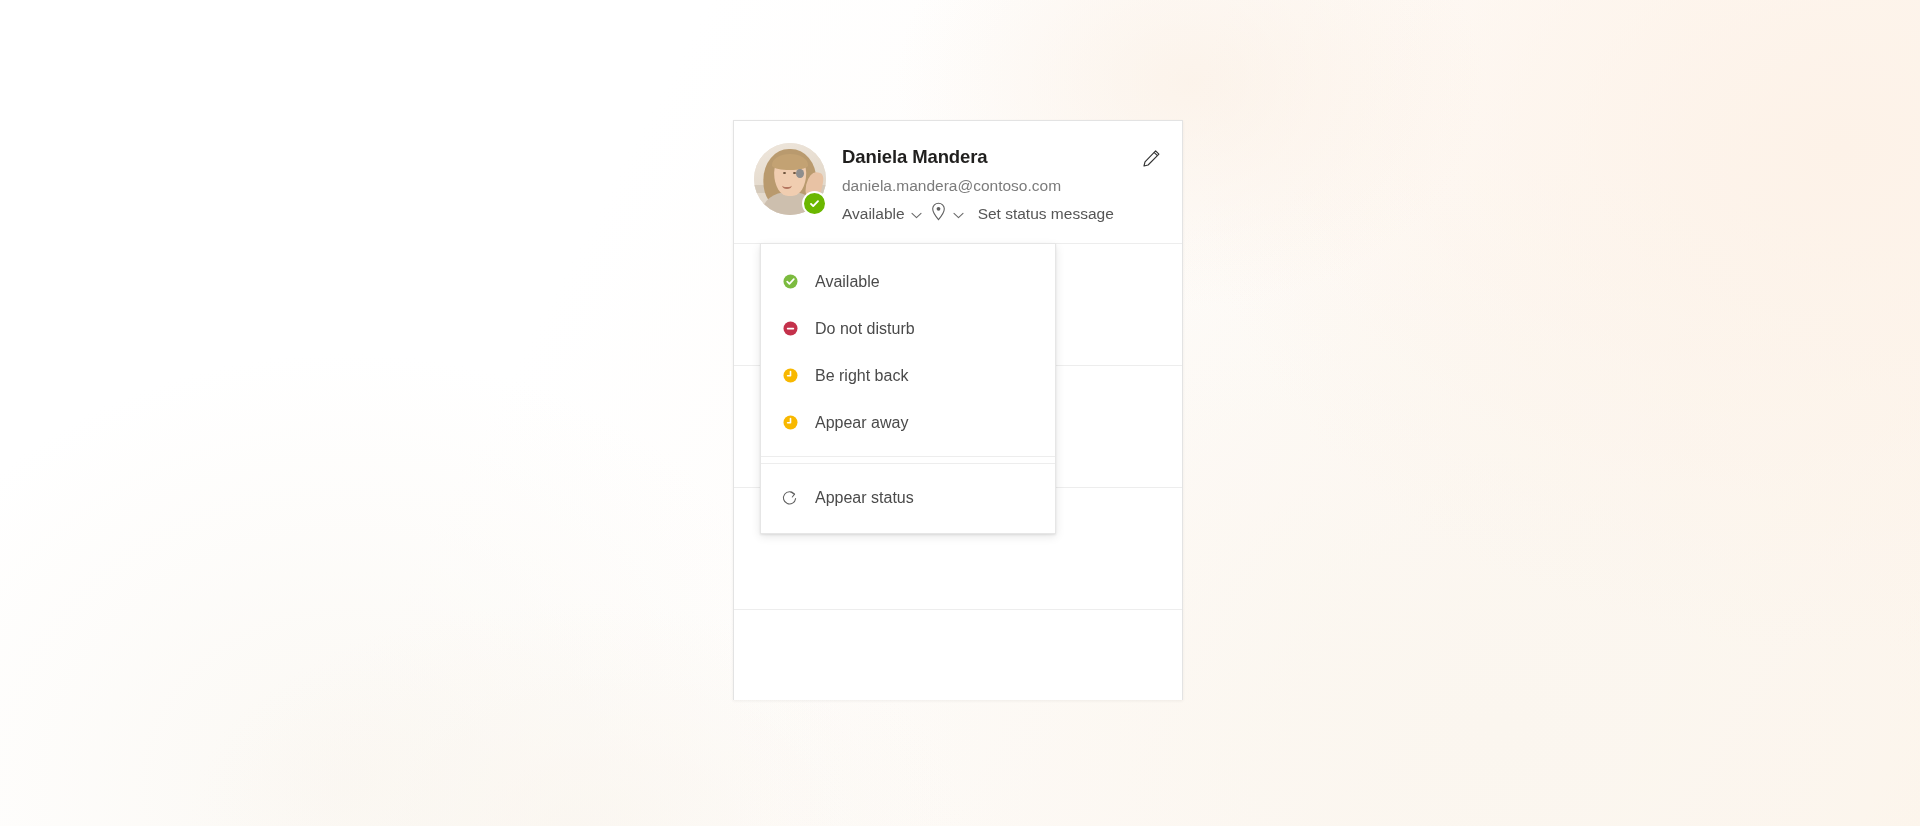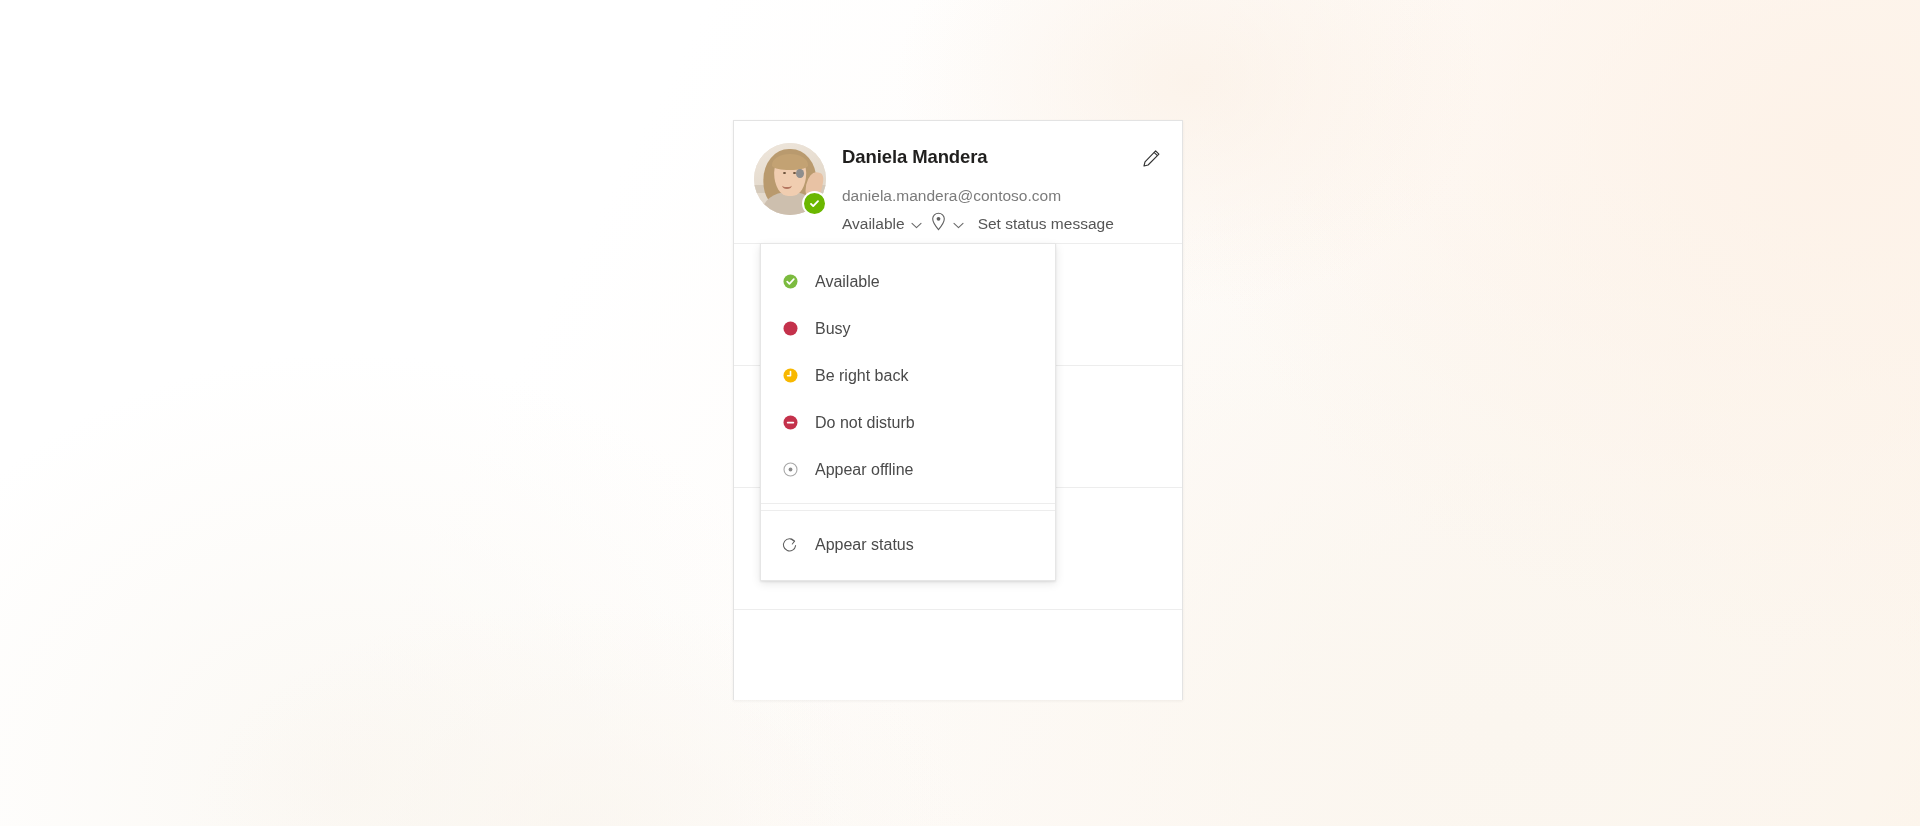--- a/index.html
+++ b/index.html
@@ -165,21 +165,21 @@
     font-size: 18.5px;
     font-weight: bold;
     color: #201f1e;
     line-height: 1.25;
     letter-spacing: -.1px;
   }
   #user-email {
     font-size: 15.5px;
     color: #7b7b7b;
     line-height: 1.5;
-    margin-top: 16px;
+    margin-top: 6px;
   }
   #status-row {
     display: flex;
     align-items: center;
     margin-top: 5px;
     font-size: 15.5px;
     color: #565656;
     white-space: nowrap;
   }
   #status-row .chev {
@@ -317,59 +317,51 @@
     <div class="menu-item">
       <span class="mi-icon">
         <svg width="15" height="15" viewBox="0 0 15 15" aria-hidden="true">
           <circle cx="7.5" cy="7.5" r="7" fill="#7cbb3f"></circle>
           <path d="M4.2 7.7 L6.4 9.8 L10.8 5.2" fill="none" stroke="#ffffff" stroke-width="1.7" stroke-linecap="round" stroke-linejoin="round"></path>
         </svg>
       </span>
       <span class="mi-label">Available</span>
     </div>
 
+
     <div class="menu-item">
       <span class="mi-icon">
         <svg width="15" height="15" viewBox="0 0 15 15" aria-hidden="true">
           <circle cx="7.5" cy="7.5" r="7" fill="#c4314b"></circle>
-        </svg>
-      </span>
-      <span class="mi-label">Busy</span>
+          <rect x="3.8" y="6.7" width="7.4" height="1.7" rx=".85" fill="#ffffff"></rect>
+        </svg>
+      </span>
+      <span class="mi-label">Do not disturb</span>
     </div>
 
     <div class="menu-item">
       <span class="mi-icon">
         <svg width="15" height="15" viewBox="0 0 15 15" aria-hidden="true">
           <circle cx="7.5" cy="7.5" r="7" fill="#f8b800"></circle>
           <path d="M7.5 3.6 L7.5 7.7 L4.6 7.7" fill="none" stroke="#ffffff" stroke-width="1.6" stroke-linecap="round" stroke-linejoin="round"></path>
         </svg>
       </span>
       <span class="mi-label">Be right back</span>
     </div>
 
     <div class="menu-item">
       <span class="mi-icon">
         <svg width="15" height="15" viewBox="0 0 15 15" aria-hidden="true">
-          <circle cx="7.5" cy="7.5" r="7" fill="#c4314b"></circle>
-          <rect x="3.8" y="6.7" width="7.4" height="1.7" rx=".85" fill="#ffffff"></rect>
-        </svg>
-      </span>
-      <span class="mi-label">Do not disturb</span>
-    </div>
-
-
-    <div class="menu-item">
-      <span class="mi-icon">
-        <svg width="15" height="15" viewBox="0 0 15 15" aria-hidden="true">
-          <circle cx="7.5" cy="7.5" r="6.5" fill="none" stroke="#a8a8a8" stroke-width="1.1"></circle>
-          <circle cx="7.5" cy="7.5" r="1.9" fill="#8a8a8a"></circle>
-        </svg>
-      </span>
-      <span class="mi-label">Appear offline</span>
-    </div>
+          <circle cx="7.5" cy="7.5" r="7" fill="#f8b800"></circle>
+          <path d="M7.5 3.6 L7.5 7.7 L4.6 7.7" fill="none" stroke="#ffffff" stroke-width="1.6" stroke-linecap="round" stroke-linejoin="round"></path>
+        </svg>
+      </span>
+      <span class="mi-label">Appear away</span>
+    </div>
+
   </div>
 
   <div class="flyout-sep"></div>
 
 
   <div class="flyout-sep"></div>
 
   <div class="flyout-group">
     <div class="menu-item">
       <span class="mi-icon">

